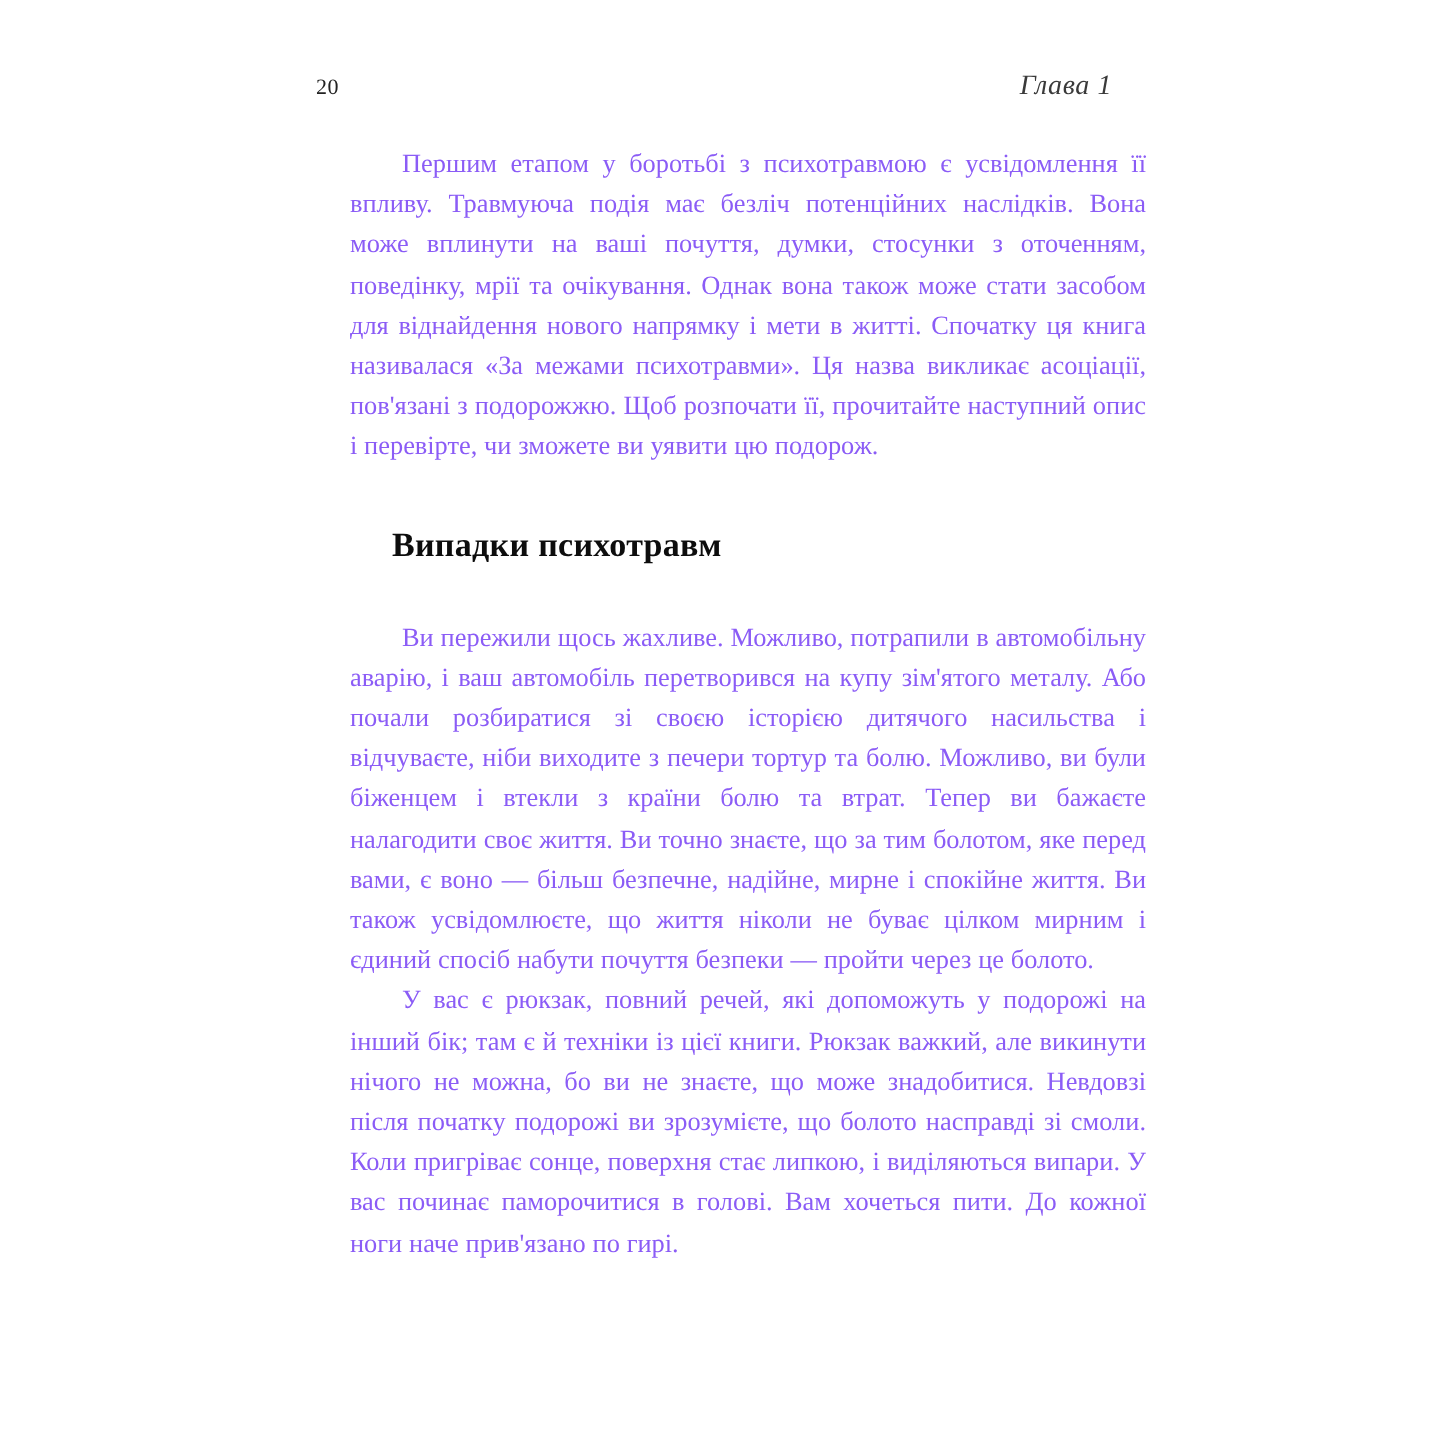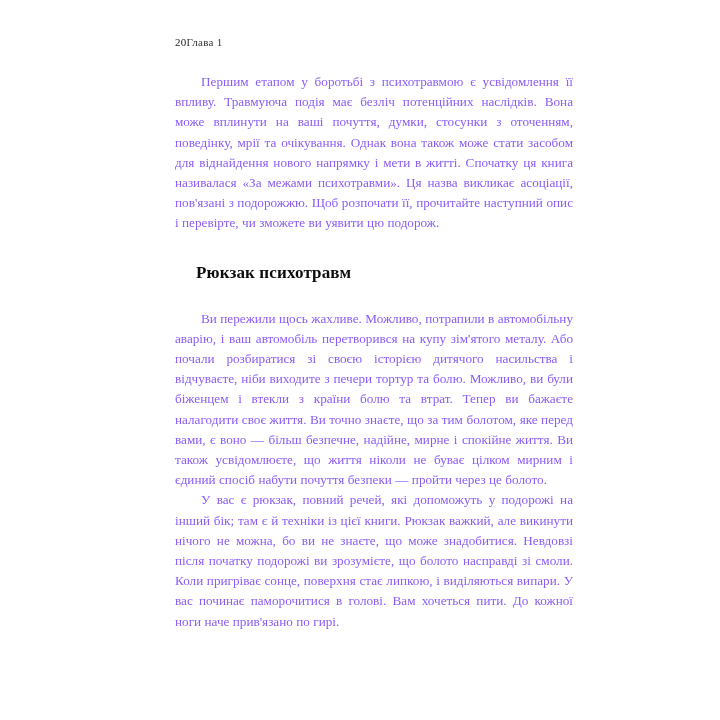--- a/index.html
+++ b/index.html
@@ -22,35 +22,37 @@
     width: 720px;
     height: 720px;
     background: #ffffff;
     box-sizing: border-box;
   }
 
   
   .running-head {
     position: absolute;
     top: 36px;
-    left: 175px;
+    left: 158px;
     width: 398px;
     display: flex;
     align-items: baseline;
+    justify-content: space-between;
     font-size: 10.5px;
     color: #2b2b2b;
   }
   .folio {
     font-family: "Liberation Serif", "DejaVu Serif", serif;
     font-size: 11px;
     letter-spacing: 0.2px;
     color: #222222;
   }
   .chapter-label {
-    font-size: 11px;
+    font-style: italic;
+    font-size: 14px;
     letter-spacing: 0.3px;
     color: #3a3a3a;
   }
 
   
   .text-block {
     position: absolute;
     top: 72px;
     left: 175px;
     width: 398px;
@@ -91,21 +93,21 @@
     <span class="folio">20</span>
     <span class="chapter-label">Глава 1</span>
   </div>
 
   <div class="text-block">
 
     <p class="body-para">Першим етапом у боротьбі з психотравмою є усвідомлення її впливу. Травмуюча подія має безліч потенційних наслідків. Вона може вплинути на ваші почуття, думки, стосунки з оточенням, поведінку, мрії та очікування. Однак вона також може стати засобом для віднайдення нового напрямку і мети в житті. Спочатку ця книга називалася «За межами психотравми». Ця назва викликає асоціації, пов'язані з подорожжю. Щоб розпочати її, прочитайте наступний опис і перевірте, чи зможете ви уявити цю подорож.</p>
 
     <div class="gap-before-heading"></div>
 
-    <h2 class="section-heading">Рюкзак психотравм</h2>
+    <h2 class="section-heading">Випадки психотравм</h2>
 
     <div class="gap-after-heading"></div>
 
     <p class="body-para">Ви пережили щось жахливе. Можливо, потрапили в автомобільну аварію, і ваш автомобіль перетворився на купу зім'ятого металу. Або почали розбиратися зі своєю історією дитячого насильства і відчуваєте, ніби виходите з печери тортур та болю. Можливо, ви були біженцем і втекли з країни болю та втрат. Тепер ви бажаєте налагодити своє життя. Ви точно знаєте, що за тим болотом, яке перед вами, є воно — більш безпечне, надійне, мирне і спокійне життя. Ви також усвідомлюєте, що життя ніколи не буває цілком мирним і єдиний спосіб набути почуття безпеки — пройти через це болото.</p>
 
     <p class="body-para">У вас є рюкзак, повний речей, які допоможуть у подорожі на інший бік; там є й техніки із цієї книги. Рюкзак важкий, але викинути нічого не можна, бо ви не знаєте, що може знадобитися. Невдовзі після початку подорожі ви зрозумієте, що болото насправді зі смоли. Коли пригріває сонце, поверхня стає липкою, і виділяються випари. У вас починає паморочитися в голові. Вам хочеться пити. До кожної ноги наче прив'язано по гирі.</p>
 
   </div>
 
 </div>

